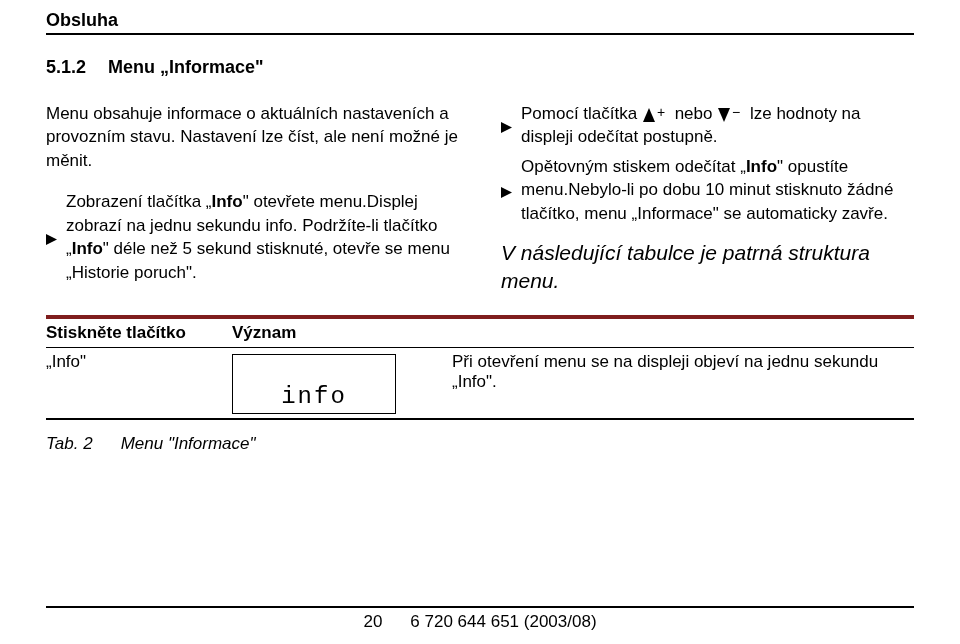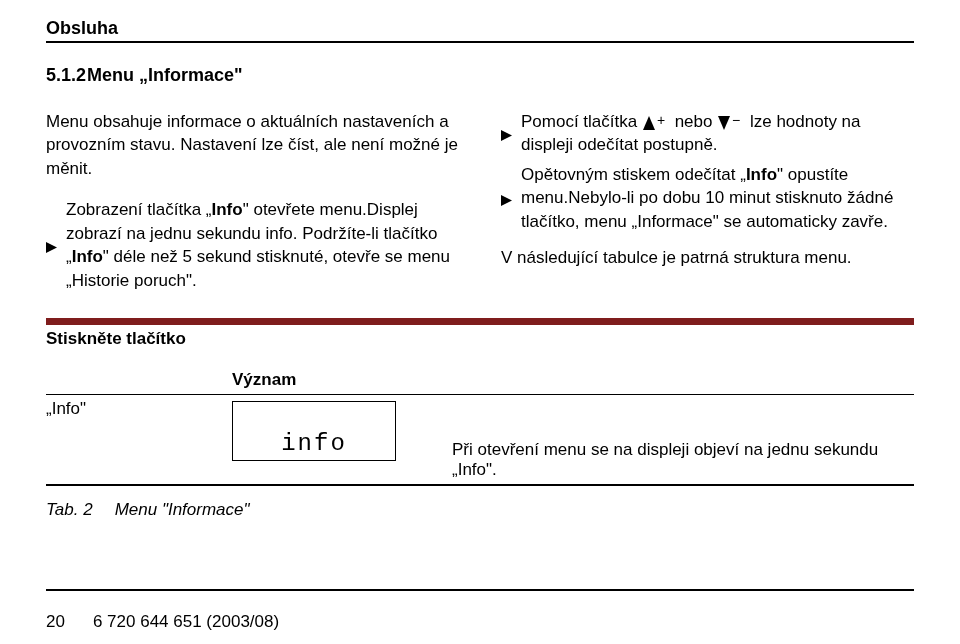--- a/index.html
+++ b/index.html
@@ -1,44 +1,44 @@
 <!DOCTYPE html>
 <html><head>
   <meta charset="utf-8">
   <style>
     * { margin: 0; padding: 0; box-sizing: border-box; }
     body { width: 960px; height: 644px; background: #fff; font-family: Arial, Helvetica, sans-serif; color: #000; position: relative; }
-    .page { width: 100%; height: 100%; padding: 18px 46px 0 46px; }
+    .page { width: 100%; height: 100%; padding: 10px 46px 0 46px; }
     .running-head { font-weight: bold; font-size: 18px; margin-bottom: 2px; }
     .rule { border: none; border-top: 2px solid #000; margin-bottom: 22px; }
     .section-heading { font-weight: bold; font-size: 18px; margin-bottom: 14px; }
-    .section-heading .num { display: inline-block; margin-right: 1px; }
+    .section-heading .num { display: inline-block; margin-right: 22px; }
     .cols { display: flex; gap: 42px; margin-top: 24px; }
     .col { flex: 1; font-size: 17px; line-height: 1.38; }
     .intro { margin-bottom: 18px; }
     .bullet { display: flex; margin-bottom: 6px; align-items: center; }
     .bullet-marker { flex-shrink: 0; width: 20px; padding-top: 5px; }
     .bullet-marker svg { display: block; }
     .bullet-text { flex: 1; }
     .bold { font-weight: bold; }
     .arrow-plus, .arrow-minus { display: inline-flex; align-items: center; vertical-align: middle; }
     .arrow-plus svg, .arrow-minus svg { display: inline-block; }
-    .after-cols { margin-top: 14px; font-size: 17px; line-height: 1.32; }
-    .table { border-top: 7px solid #7f1d1d; border-bottom: 2px solid #000; width: 100%; margin-top: 20px; font-size: 17px; }
+    .after-cols { margin-top: 14px; font-size: 21px; line-height: 1.32; font-style: italic; }
+    .table { border-top: 4px solid #7f1d1d; border-bottom: 2px solid #000; width: 100%; margin-top: 20px; font-size: 17px; }
     .thead { display: flex; border-bottom: 1px solid #000; font-weight: bold; }
     .tbody { display: flex; }
     .tcell { padding: 4px 4px 4px 0; }
     .tc1 { width: 186px; flex-shrink: 0; }
     .tc2 { width: 220px; flex-shrink: 0; }
-    .tc3 { flex: 1; margin-top: 41px; }
+    .tc3 { flex: 1; }
     .display-box { border: 1px solid #000; width: 164px; height: 60px; margin-top: 2px; display: flex; align-items: flex-end; justify-content: center; padding-bottom: 3px; }
     .display-text { font-family: "Courier New", monospace; font-size: 24px; letter-spacing: 2px; font-weight: normal; }
     .caption { margin-top: 14px; font-size: 17px; font-style: italic; }
-    .caption .lbl { font-style: italic; margin-right: 22px; }
-    .footer { position: absolute; bottom: 12px; left: 46px; right: 46px; border-top: 2px solid #000; padding-top: 21px; display: flex; justify-content: flex-start; font-size: 17px; gap: 28px; }
+    .caption .lbl { font-style: italic; margin-right: 28px; }
+    .footer { position: absolute; bottom: 12px; left: 46px; right: 46px; border-top: 2px solid #000; padding-top: 4px; display: flex; justify-content: center; font-size: 17px; gap: 28px; }
   </style>
 </head>
 <body>
 
 <div class="page">
   <div class="running-head">Obsluha</div>
   <hr class="rule">
 
   <div class="section-heading">
     <span class="num">5.1.2</span><span>Menu „Informace"</span>

